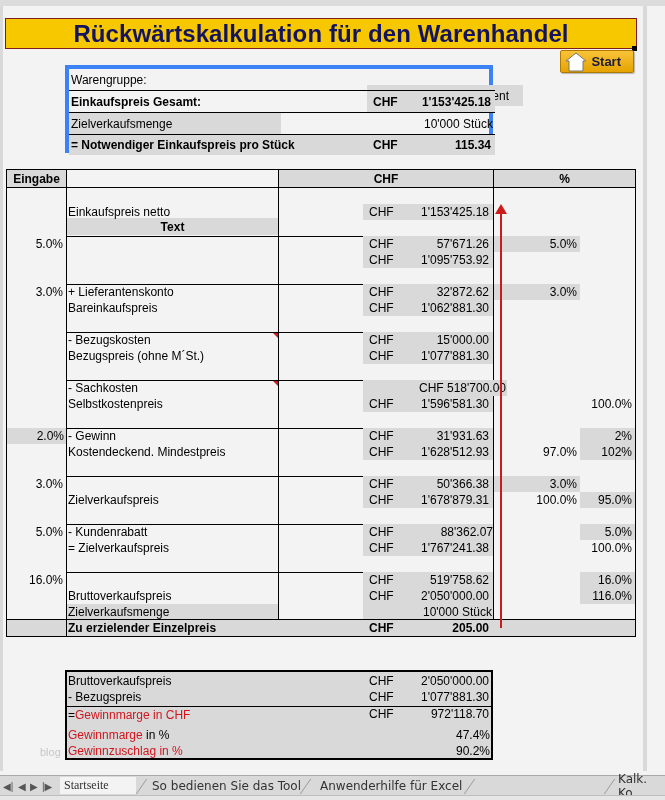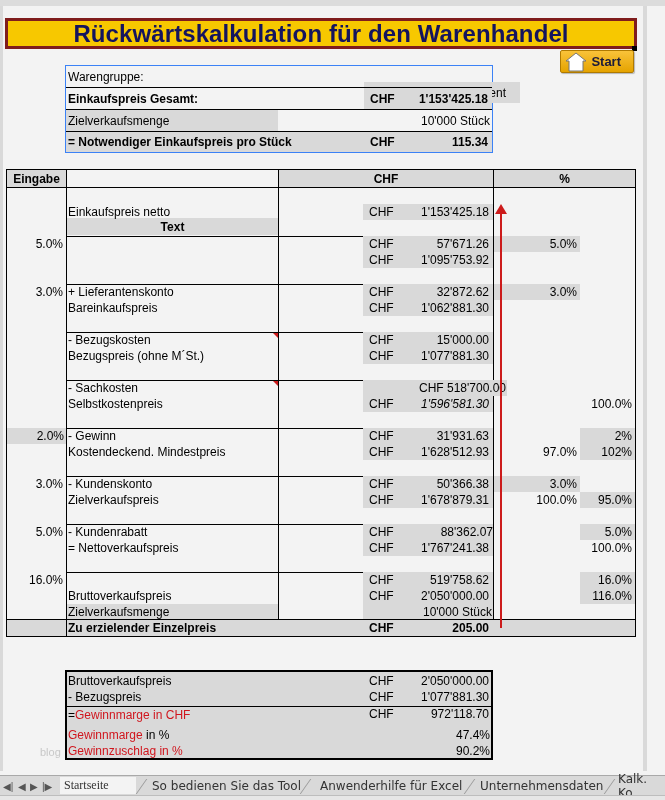--- a/index.html
+++ b/index.html
@@ -11,21 +11,21 @@
       color: #000;
       position: relative;
     }
     .abs { position: absolute; }
     .topbar { left:0; top:0; width:665px; height:6px; background:#dcdcdc; }
     .rightgutter { left:643px; top:6px; width:22px; height:765px; background:#f3f3f3; border-left:4px solid #d9d9d9; }
     .leftgutter { left:0; top:6px; width:3px; height:765px; background:#d9d9d9; }
 
     .title-bar {
       left:5px; top:18px; width:632px; height:31px;
-      background:#f7c800; border:3px solid #7f1d1d;
+      background:#f7c800; border:1px solid #7f1d1d;
       display:flex; align-items:center; justify-content:center;
       font-weight:bold; font-size:24px; color:#14145e; letter-spacing:0.1px;
     }
     .title-handle { left:632px; top:46px; width:5px; height:5px; background:#000; }
 
     .start-btn {
       left:560px; top:50px; width:74px; height:23px;
       background:linear-gradient(#f9c33a,#e5a300);
       border:1px solid #b07a00; border-radius:2px;
       display:flex; align-items:center; justify-content:flex-end; padding-right:12px;
@@ -36,21 +36,21 @@
 
     .cell { position:absolute; display:flex; align-items:center; white-space:nowrap; }
     .r { justify-content:flex-end; }
     .c { justify-content:center; }
     .gray { background:#d9d9d9; }
     .bold { font-weight:bold; }
     .red { color:#d0161e; }
     .hline { position:absolute; height:1px; background:#000; }
     .vline { position:absolute; width:1px; background:#000; }
 
-    .summary-box { left:65px; top:65px; width:428px; height:88px; border:1px solid #3b82f6; background:#f3f3f3; }
+    .summary-box { left:65px; top:65px; width:428px; height:88px; border:4px solid #3b82f6; background:#f3f3f3; }
 
     .main-table { left:6px; top:169px; width:630px; height:468px; border:1px solid #000; }
 
     .bottom-box { left:65px; top:670px; width:428px; height:90px; border:2px solid #000; background:#d9d9d9; }
 
     .arrow-line { left:500px; top:210px; width:2px; height:418px; background:#cc1b1b; }
     .arrow-head { left:495px; top:204px; width:0; height:0;
       border-left:6px solid transparent; border-right:6px solid transparent; border-bottom:10px solid #cc1b1b; }
 
     .red-tri { position:absolute; width:0; height:0; border-top:5px solid #cc1b1b; border-left:5px solid transparent; }
@@ -153,54 +153,53 @@
 
   <div class="cell" style="left:61px;top:178px;width:208px;height:16px;">Bezugspreis (ohne M´St.)</div>
   <div class="cell gray" style="left:356px;top:178px;width:40px;height:16px;padding-left:6px;">CHF</div>
   <div class="cell r gray" style="left:396px;top:178px;width:90px;height:16px;padding-right:4px;">1'077'881.30</div>
 
   <div class="cell" style="left:61px;top:210px;width:208px;height:16px;">- Sachkosten</div>
   <div class="cell r gray" style="left:356px;top:210px;width:144px;height:16px;padding-right:1px;">CHF 518'700.00</div>
 
   <div class="cell" style="left:61px;top:226px;width:208px;height:16px;">Selbstkostenpreis</div>
   <div class="cell gray" style="left:356px;top:226px;width:40px;height:16px;padding-left:6px;">CHF</div>
-  <div class="cell r gray" style="left:396px;top:226px;width:90px;height:16px;padding-right:4px;font-style:italic;">1'596'581.30</div>
+  <div class="cell r gray" style="left:396px;top:226px;width:90px;height:16px;padding-right:4px;">1'596'581.30</div>
   <div class="cell r" style="left:573px;top:226px;width:55px;height:16px;padding-right:3px;">100.0%</div>
 
   <div class="cell r gray" style="left:0;top:258px;width:59px;height:16px;padding-right:2px;">2.0%</div>
   <div class="cell" style="left:61px;top:258px;width:208px;height:16px;">- Gewinn</div>
   <div class="cell gray" style="left:356px;top:258px;width:40px;height:16px;padding-left:6px;">CHF</div>
   <div class="cell r gray" style="left:396px;top:258px;width:90px;height:16px;padding-right:4px;">31'931.63</div>
   <div class="cell r gray" style="left:573px;top:258px;width:55px;height:16px;padding-right:3px;">2%</div>
 
   <div class="cell" style="left:61px;top:274px;width:208px;height:16px;">Kostendeckend. Mindestpreis</div>
   <div class="cell gray" style="left:356px;top:274px;width:40px;height:16px;padding-left:6px;">CHF</div>
   <div class="cell r gray" style="left:396px;top:274px;width:90px;height:16px;padding-right:4px;">1'628'512.93</div>
   <div class="cell r" style="left:487px;top:274px;width:86px;height:16px;padding-right:3px;">97.0%</div>
   <div class="cell r gray" style="left:573px;top:274px;width:55px;height:16px;padding-right:3px;">102%</div>
 
   <div class="cell r" style="left:0;top:306px;width:58px;height:16px;padding-right:2px;">3.0%</div>
-  <div class="cell" style="left:61px;top:306px;width:208px;height:16px;">- Kundenskonto</div>
   <div class="cell gray" style="left:356px;top:306px;width:40px;height:16px;padding-left:6px;">CHF</div>
   <div class="cell r gray" style="left:396px;top:306px;width:90px;height:16px;padding-right:4px;">50'366.38</div>
   <div class="cell r gray" style="left:487px;top:306px;width:86px;height:16px;padding-right:3px;">3.0%</div>
 
   <div class="cell" style="left:61px;top:322px;width:208px;height:16px;">Zielverkaufspreis</div>
   <div class="cell gray" style="left:356px;top:322px;width:40px;height:16px;padding-left:6px;">CHF</div>
   <div class="cell r gray" style="left:396px;top:322px;width:90px;height:16px;padding-right:4px;">1'678'879.31</div>
   <div class="cell r" style="left:487px;top:322px;width:86px;height:16px;padding-right:3px;">100.0%</div>
   <div class="cell r gray" style="left:573px;top:322px;width:55px;height:16px;padding-right:3px;">95.0%</div>
 
   <div class="cell r" style="left:0;top:354px;width:58px;height:16px;padding-right:2px;">5.0%</div>
   <div class="cell" style="left:61px;top:354px;width:208px;height:16px;">- Kundenrabatt</div>
   <div class="cell gray" style="left:356px;top:354px;width:40px;height:16px;padding-left:6px;">CHF</div>
   <div class="cell r gray" style="left:396px;top:354px;width:90px;height:16px;text-align:center;">88'362.07</div>
   <div class="cell r gray" style="left:573px;top:354px;width:55px;height:16px;padding-right:3px;">5.0%</div>
 
-  <div class="cell" style="left:61px;top:370px;width:208px;height:16px;">= Nettoverkaufspreis</div>
+  <div class="cell" style="left:61px;top:370px;width:208px;height:16px;">= Zielverkaufspreis</div>
   <div class="cell gray" style="left:356px;top:370px;width:40px;height:16px;padding-left:6px;">CHF</div>
   <div class="cell r gray" style="left:396px;top:370px;width:90px;height:16px;padding-right:4px;">1'767'241.38</div>
   <div class="cell r" style="left:573px;top:370px;width:55px;height:16px;padding-right:3px;">100.0%</div>
 
   <div class="cell r" style="left:0;top:402px;width:58px;height:16px;padding-right:2px;">16.0%</div>
   <div class="cell gray" style="left:356px;top:402px;width:40px;height:16px;padding-left:6px;">CHF</div>
   <div class="cell r gray" style="left:396px;top:402px;width:90px;height:16px;padding-right:4px;">519'758.62</div>
   <div class="cell r gray" style="left:573px;top:402px;width:55px;height:16px;padding-right:3px;">16.0%</div>
 
   <div class="cell" style="left:61px;top:418px;width:208px;height:16px;">Bruttoverkaufspreis</div>
@@ -256,18 +255,17 @@
   <span class="tabnav" style="left:18px;">◀</span>
   <span class="tabnav" style="left:30px;">▶</span>
   <span class="tabnav" style="left:42px;">|▶</span>
 
   <div class="tab tab-active" style="left:60px;width:76px;">Startseite</div>
   <div class="tab-sep" style="left:141px;"></div>
   <div class="tab" style="left:148px;">So bedienen Sie das Tool</div>
   <div class="tab-sep" style="left:305px;"></div>
   <div class="tab" style="left:316px;">Anwenderhilfe für Excel</div>
   <div class="tab-sep" style="left:469px;"></div>
-  <div class="tab" style="left:476px;">Unternehmensdaten</div>
   <div class="tab-sep" style="left:609px;"></div>
   <div class="tab" style="left:614px;">Kalk. Ko</div>
 
   <div class="tabbar-bottom"></div>
 </div>
 
 </body></html>

